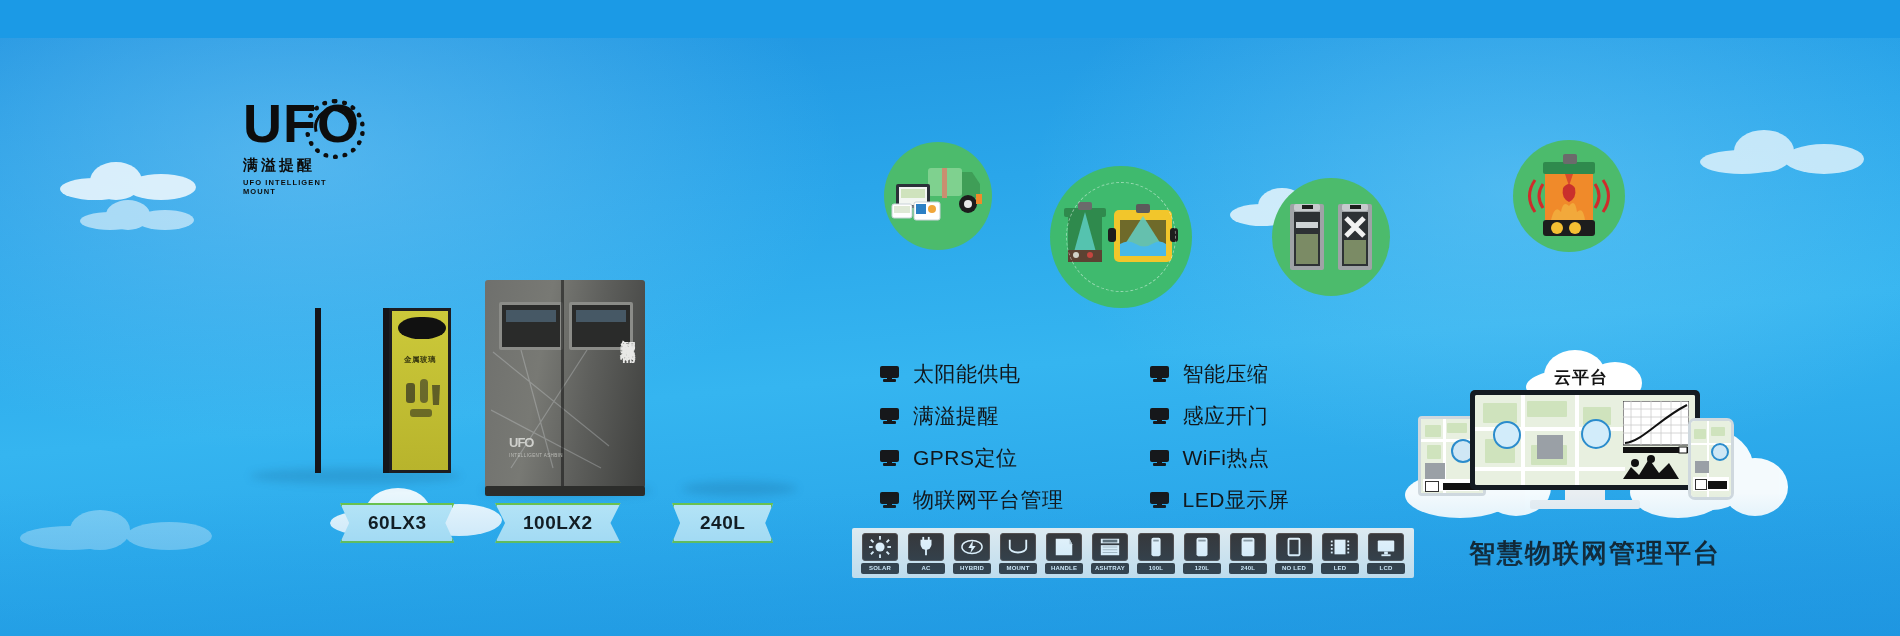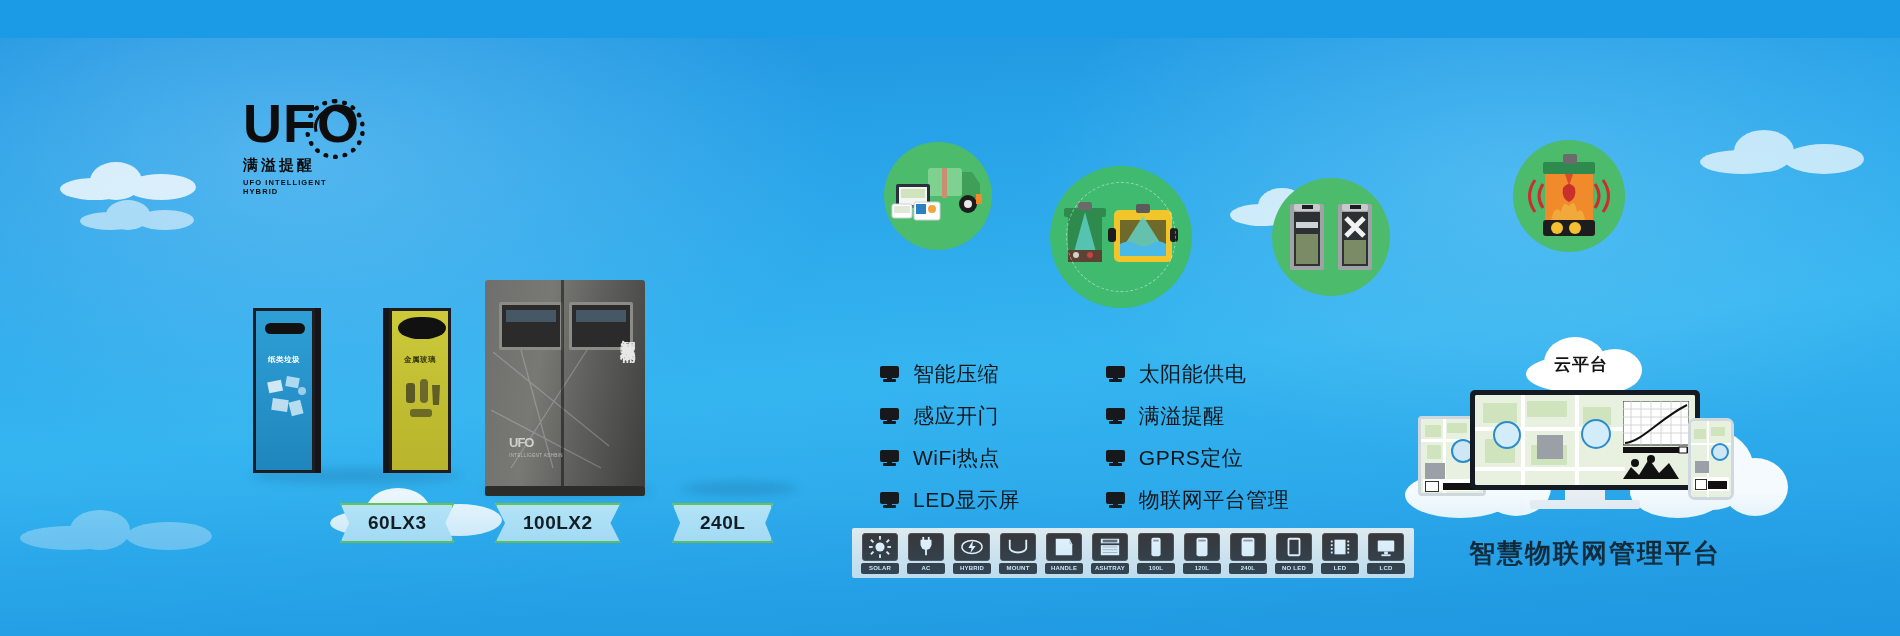--- a/index.html
+++ b/index.html
@@ -126,21 +126,21 @@
     width:34px;height:26px;background:#3a2b25;border-radius:3px;border:1px solid #5d463c;
     display:flex;align-items:center;justify-content:center;overflow:hidden;
   }
   .sicon .cap{
     width:38px;height:11px;line-height:11px;background:#3a2b25;color:#fff;border-radius:2px;
     font-size:6px;font-weight:700;text-align:center;letter-spacing:.2px;
   }
 
   
   #cloudlabel{
-    position:absolute;left:1516px;top:299px;width:130px;height:56px;
+    position:absolute;left:1516px;top:312px;width:130px;height:56px;
   }
   #cloudlabel .puff{position:absolute;background:#fff;border-radius:50%;}
   #cloudlabel span{
     position:absolute;left:0;top:16px;width:130px;text-align:center;
     font-size:17px;font-weight:700;color:#141414;letter-spacing:1px;z-index:3;
   }
   #monitor{position:absolute;left:1470px;top:352px;width:230px;height:120px;}
   #monitor .frame{position:absolute;left:0;top:0;width:230px;height:100px;background:#141b22;border-radius:5px;padding:5px;box-sizing:border-box;}
   #monitor .screen{position:absolute;inset:5px;background:#eef3e8;border-radius:2px;overflow:hidden;}
   #monitor .stand{position:absolute;left:95px;top:100px;width:40px;height:10px;background:#e9eef2;}
@@ -191,36 +191,25 @@
     <div class="c" style="left:106px;top:14px;width:86px;height:28px;"></div>
   </div>
 
   <div id="logo">
     <div class="wordmark">
       <div class="lt">UFO</div>
       <div class="ring"></div>
       <div class="ring2"></div>
     </div>
     <div class="cn">满溢提醒</div>
-    <div class="en">UFO INTELLIGENT HYBRID</div>
+    <div class="en">UFO INTELLIGENT MOUNT</div>
   </div>
 
   <div class="shadowy" style="left:250px;top:430px;width:210px;height:16px;"></div>
   <div class="bingroup" id="bin3">
-    <div class="col c1">
-      <div class="slot"></div>
-      <div class="lab">纸类垃圾</div>
-      <svg class="art" viewBox="0 0 46 52">
-        <rect x="4" y="8" width="14" height="11" fill="#fff" opacity=".85" transform="rotate(-12 11 13)"></rect>
-        <rect x="22" y="4" width="13" height="10" fill="#dff3ff" opacity=".8" transform="rotate(10 28 9)"></rect>
-        <rect x="8" y="26" width="16" height="12" fill="#fff" opacity=".75" transform="rotate(8 16 32)"></rect>
-        <rect x="26" y="28" width="12" height="14" fill="#eaf7ff" opacity=".8" transform="rotate(-14 32 35)"></rect>
-        <circle cx="38" cy="18" r="4" fill="#fff" opacity=".6"></circle>
-      </svg>
-    </div>
     <div class="divider" style="left:62px;"></div>
     <div class="divider" style="left:130px;"></div>
     <div class="col c3">
       <div class="slotbig"></div>
       <div class="lab dark">金属玻璃</div>
       <svg class="art" viewBox="0 0 46 52">
         <rect x="6" y="10" width="9" height="20" rx="3" fill="#2b2b20" opacity=".75"></rect>
         <rect x="20" y="6" width="8" height="24" rx="4" fill="#3a3a28" opacity=".7"></rect>
         <path d="M32 12 l8 0 l-1 20 l-6 0 Z" fill="#2b2b20" opacity=".7"></path>
         <rect x="10" y="36" width="22" height="8" rx="3" fill="#33331f" opacity=".65"></rect>
@@ -327,20 +316,54 @@
   </div>
 
   <div id="features">
     <div class="fcol">
       <div class="frow">
         <span class="monicon">
             <span class="scr"></span>
             <span class="nk"></span>
             <span class="st"></span>
           </span>
+        <span class="ftext">太阳能供电</span>
+      </div>
+      <div class="frow">
+        <span class="monicon">
+            <span class="scr"></span>
+            <span class="nk"></span>
+            <span class="st"></span>
+          </span>
+        <span class="ftext">满溢提醒</span>
+      </div>
+      <div class="frow">
+        <span class="monicon">
+            <span class="scr"></span>
+            <span class="nk"></span>
+            <span class="st"></span>
+          </span>
+        <span class="ftext">GPRS定位</span>
+      </div>
+      <div class="frow">
+        <span class="monicon">
+            <span class="scr"></span>
+            <span class="nk"></span>
+            <span class="st"></span>
+          </span>
+        <span class="ftext">物联网平台管理</span>
+      </div>
+    </div>
+    <div class="fcol">
+      <div class="frow">
+        <span class="monicon">
+            <span class="scr"></span>
+            <span class="nk"></span>
+            <span class="st"></span>
+          </span>
         <span class="ftext">智能压缩</span>
       </div>
       <div class="frow">
         <span class="monicon">
             <span class="scr"></span>
             <span class="nk"></span>
             <span class="st"></span>
           </span>
         <span class="ftext">感应开门</span>
       </div>
@@ -352,54 +375,20 @@
           </span>
         <span class="ftext">WiFi热点</span>
       </div>
       <div class="frow">
         <span class="monicon">
             <span class="scr"></span>
             <span class="nk"></span>
             <span class="st"></span>
           </span>
         <span class="ftext">LED显示屏</span>
-      </div>
-    </div>
-    <div class="fcol">
-      <div class="frow">
-        <span class="monicon">
-            <span class="scr"></span>
-            <span class="nk"></span>
-            <span class="st"></span>
-          </span>
-        <span class="ftext">太阳能供电</span>
-      </div>
-      <div class="frow">
-        <span class="monicon">
-            <span class="scr"></span>
-            <span class="nk"></span>
-            <span class="st"></span>
-          </span>
-        <span class="ftext">满溢提醒</span>
-      </div>
-      <div class="frow">
-        <span class="monicon">
-            <span class="scr"></span>
-            <span class="nk"></span>
-            <span class="st"></span>
-          </span>
-        <span class="ftext">GPRS定位</span>
-      </div>
-      <div class="frow">
-        <span class="monicon">
-            <span class="scr"></span>
-            <span class="nk"></span>
-            <span class="st"></span>
-          </span>
-        <span class="ftext">物联网平台管理</span>
       </div>
     </div>
   </div>
 
   <div id="strip">
     <div class="sicon">
       <div class="box">
         <svg viewBox="0 0 24 24" width="22" height="22">
             <g fill="#fff">
               <circle cx="12" cy="12" r="5"></circle>

